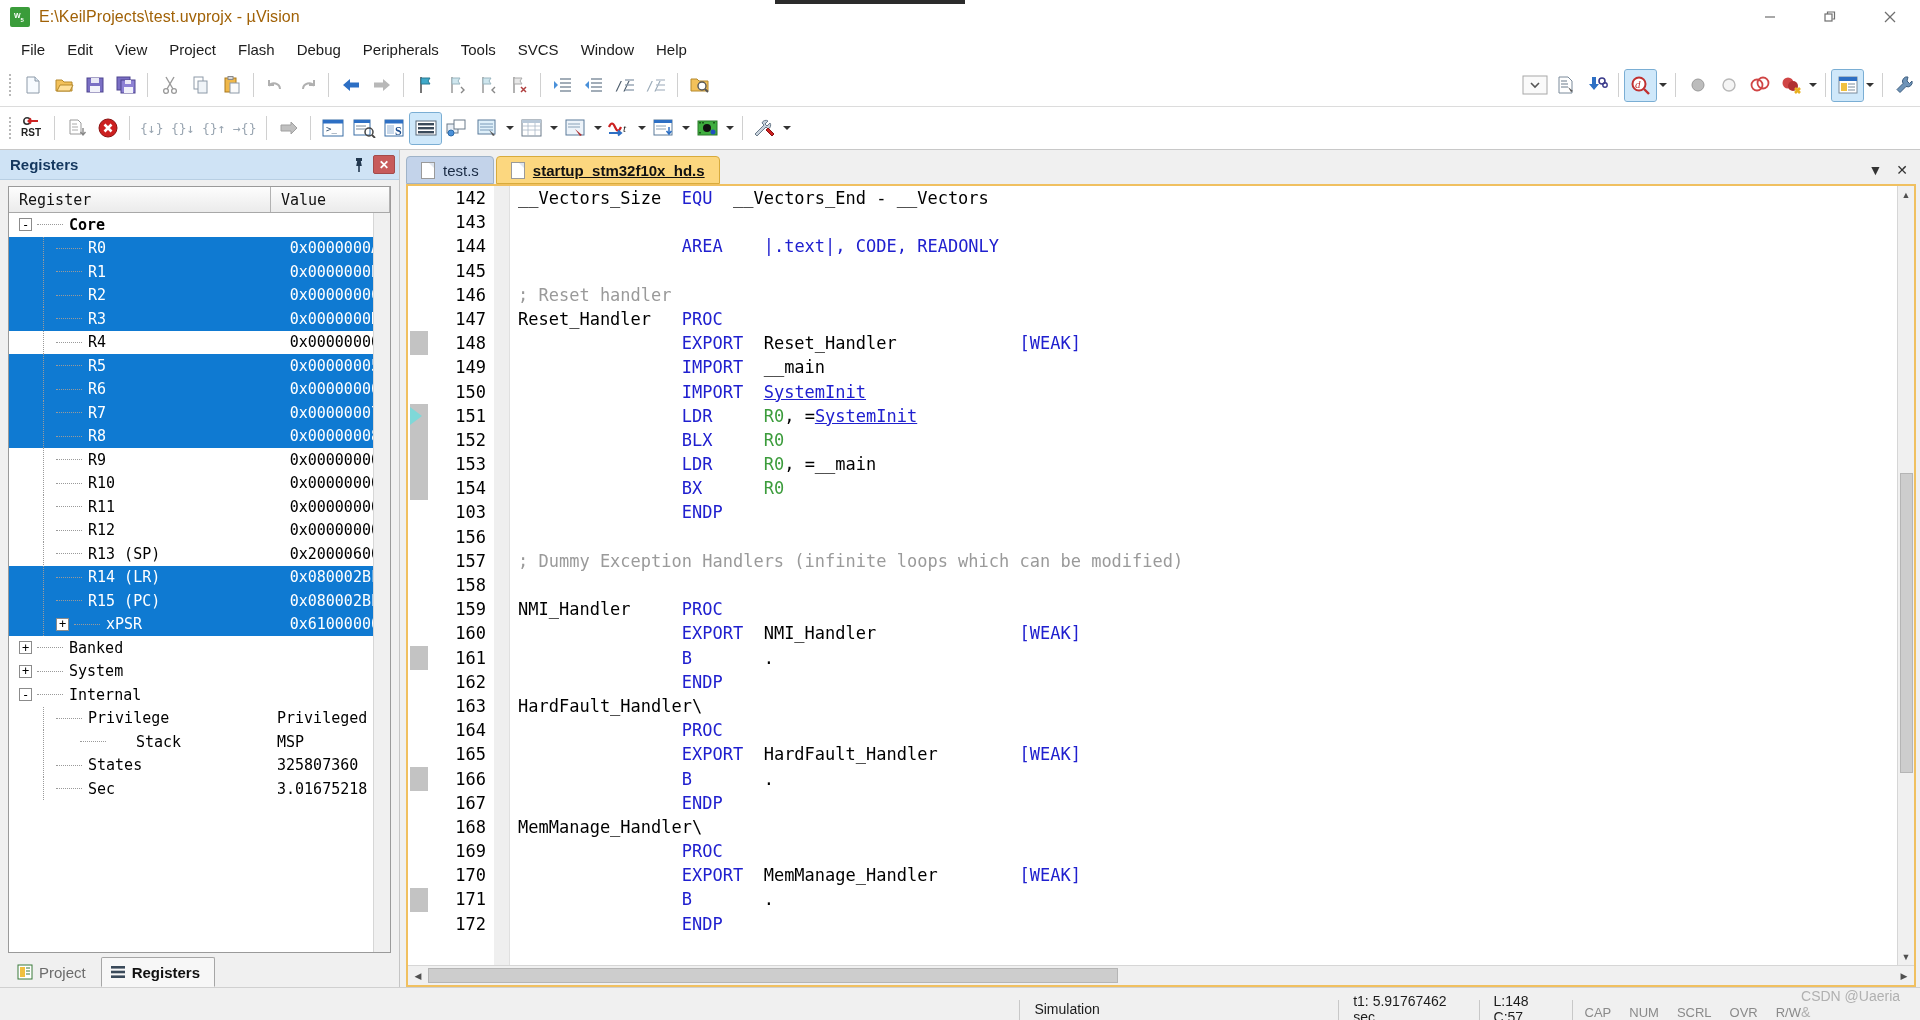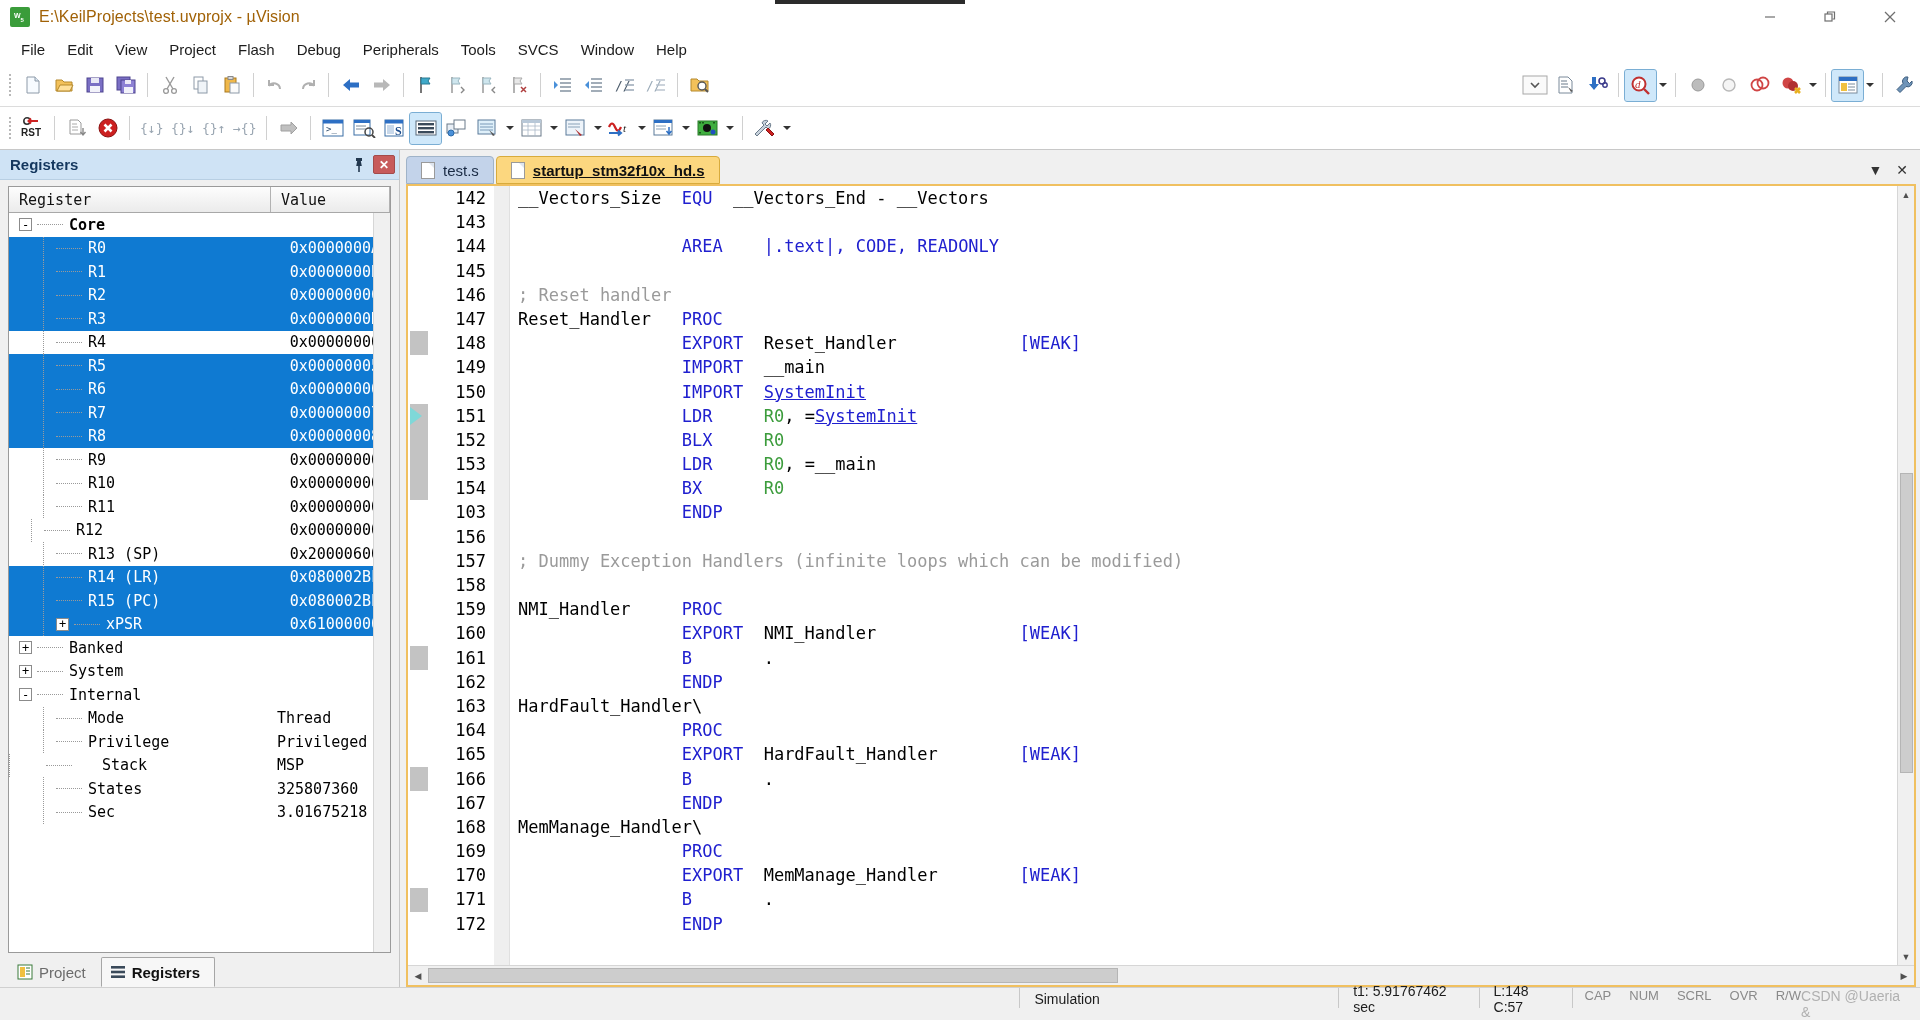--- a/index.html
+++ b/index.html
@@ -188,21 +188,21 @@
   }
   .slant-tab {
     font-size: 15px; color: #1c1c1c; padding: 0 20px 0 10px; height: 26px;
     display: flex; align-items: center; position: relative;
   }
   .slant-tab.active { font-weight: bold; }
   .slant-sep { width: 1px; height: 18px; background: #999; transform: skewX(-18deg); margin: 0 6px; }
 
   
   .statusbar {
-    height: 48px; flex: 0 0 32px; background: #f0f0f0; display: flex; align-items: flex-start;
+    height: 48px; flex: 0 0 32px; background: #f0f0f0; display: flex; align-items: flex-end;
     border-top: 1px solid #d0d0d0; font-size: 14px; color: #1c1c1c;
   }
   .st-cell { padding: 0 14px; height: 22px; display: flex; align-items: center; }
   .st-sep { width: 1px; height: 20px; background: #c8c8c8; }
   .st-flags { display: flex; gap: 18px; color: #8a8a8a; font-size: 13px; padding-left: 12px; }
   .watermark { margin-left: auto; padding-right: 14px; color: #b0b0b0; font-size: 14px; }
 
   
   svg { display: block; }
 </style>
@@ -814,21 +814,21 @@
             </div>
             <div class="reg-row">
               <div class="reg-name" style="padding-left: 34px;">
                 <span class="vline"></span>
                 <span class="dots"></span>
                 <span>R11</span>
               </div>
               <div class="reg-val">0x00000000</div>
             </div>
             <div class="reg-row">
-              <div class="reg-name" style="padding-left: 22px;">
+              <div class="reg-name" style="padding-left: 34px;">
                 <span class="vline"></span>
                 <span class="dots"></span>
                 <span>R12</span>
               </div>
               <div class="reg-val">0x00000000</div>
             </div>
             <div class="reg-row">
               <div class="reg-name" style="padding-left: 34px;">
                 <span class="vline"></span>
                 <span class="dots"></span>
@@ -882,34 +882,26 @@
                 <span class="tw">-</span>
                 <span class="dots"></span>
                 <span>Internal</span>
               </div>
               <div class="reg-val"></div>
             </div>
             <div class="reg-row">
               <div class="reg-name" style="padding-left: 34px;">
                 <span class="vline"></span>
                 <span class="dots"></span>
-                <span>Mode</span>
-              </div>
-              <div class="reg-val" style="text-align: left; padding-left: 6px;">Thread</div>
-            </div>
-            <div class="reg-row">
-              <div class="reg-name" style="padding-left: 34px;">
-                <span class="vline"></span>
-                <span class="dots"></span>
                 <span>Privilege</span>
               </div>
               <div class="reg-val" style="text-align: left; padding-left: 6px;">Privileged</div>
             </div>
             <div class="reg-row">
-              <div class="reg-name" style=" gap: 24px;">
+              <div class="reg-name" style="padding-left: 34px; gap: 24px;">
                 <span class="vline"></span>
                 <span class="dots"></span>
                 <span>Stack</span>
               </div>
               <div class="reg-val" style="text-align: left; padding-left: 6px;">MSP</div>
             </div>
             <div class="reg-row">
               <div class="reg-name" style="padding-left: 34px;">
                 <span class="vline"></span>
                 <span class="dots"></span>

